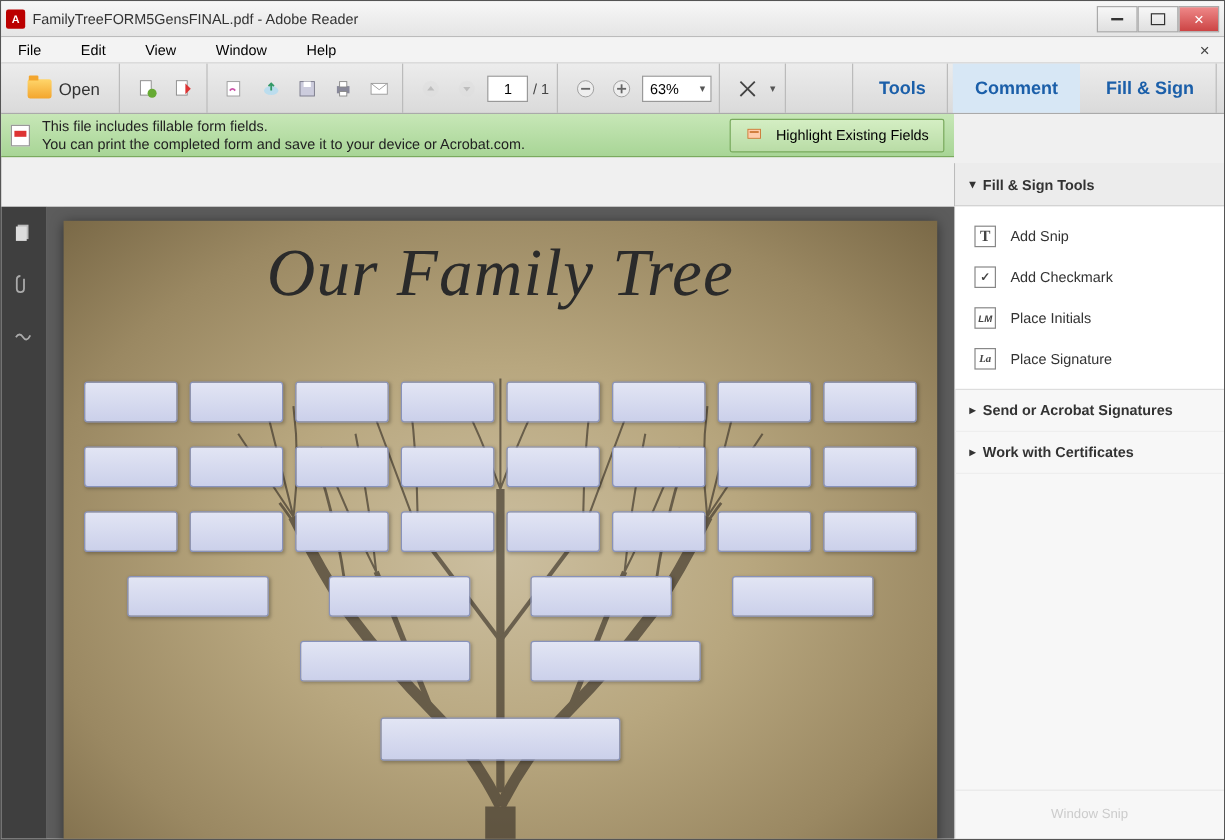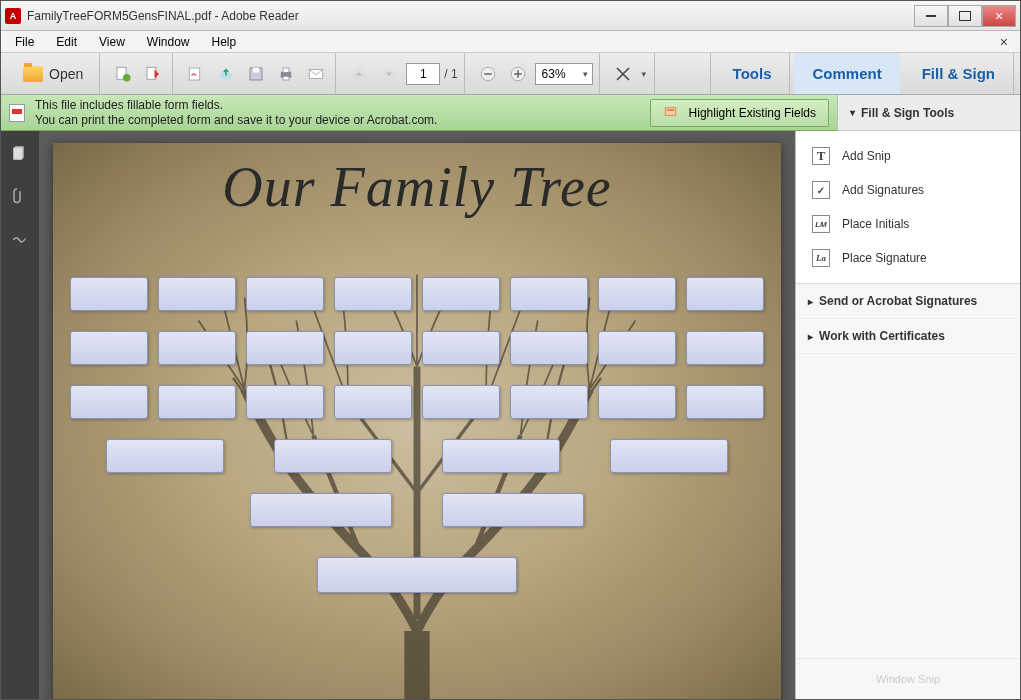--- a/index.html
+++ b/index.html
@@ -12,21 +12,21 @@
 .titlebar .icon { width: 16px; height: 16px; background: #b00; color: #fff; display: flex; align-items: center; justify-content: center; font-size: 9px; border-radius: 2px; margin-right: 6px; font-weight: bold; }
 .titlebar .title { font-size: 12px; color: #333; flex: 1; }
 .winbtns { display: flex; gap: 0; }
 .winbtn { width: 34px; height: 22px; background: linear-gradient(#f7f7f7,#e0e0e0); border: 1px solid #aaa; display: flex; align-items: center; justify-content: center; font-size: 10px; color: #333; cursor: pointer; }
 .winbtn.close { background: linear-gradient(#e88,#c44); color: #fff; }
 .winbtn.min::before { content: ''; width: 10px; height: 2px; background: #333; display: block; }
 .winbtn.max::before { content: ''; width: 10px; height: 8px; border: 1px solid #333; display: block; }
 .winbtn.close::before { content: '×'; font-size: 14px; }
 
 
-.menubar { height: 22px; display: flex; align-items: center; padding: 0 6px; background: #f3f3f3; border-bottom: 1px solid #ccc; font-size: 12px; gap: 6px; }
+.menubar { height: 22px; display: flex; align-items: center; padding: 0 6px; background: #f3f3f3; border-bottom: 1px solid #ccc; font-size: 12px; gap: 17px; }
 .menubar .mitem { padding: 2px 8px; cursor: pointer; }
 .menubar .closex { margin-left: auto; font-size: 14px; padding: 0 6px; cursor: pointer; color: #444; }
 
 
 .toolbar { height: 42px; background: linear-gradient(#ececec,#dadada); border-bottom: 1px solid #aaa; display: flex; align-items: center; padding: 0 6px; gap: 4px; }
 .tb-group { display: flex; align-items: center; gap: 4px; padding: 0 6px; border-right: 1px solid #bbb; height: 100%; }
 .tb-btn { width: 26px; height: 26px; display: flex; align-items: center; justify-content: center; cursor: pointer; border-radius: 2px; }
 .open-btn { width: auto; padding: 0 10px; gap: 6px; font-size: 14px; color: #333; }
 .open-btn .folder { width: 20px; height: 16px; background: linear-gradient(#ffd66b,#f3a62e); border-radius: 2px; position: relative; }
 .open-btn .folder::before { content:''; position:absolute; top:-3px; left:1px; width:8px; height:4px; background:#f3a62e; border-radius:1px 1px 0 0; }
@@ -69,21 +69,21 @@
 .rp-header::before { content: '▾'; font-size: 10px; }
 .rp-tools { background: #fff; padding: 8px 0; border-bottom: 1px solid #ddd; }
 .tool { display: flex; align-items: center; gap: 12px; padding: 8px 16px; font-size: 12px; color: #333; cursor: pointer; }
 .tool .tico { width: 18px; height: 18px; display: flex; align-items: center; justify-content: center; border: 1px solid #888; font-size: 10px; font-weight: bold; color: #444; }
 .rp-exp { display: flex; align-items: center; gap: 6px; padding: 10px 12px; font-size: 12px; font-weight: 600; color: #333; border-bottom: 1px solid #eee; cursor: pointer; }
 .rp-exp::before { content: '▸'; font-size: 10px; }
 .rp-spacer { flex: 1; }
 .snip { text-align: center; font-size: 11px; color: #ccc; padding: 14px; border-top: 1px solid #e8e8e8; }
 
 .formbar-wrap { display: flex; }
-.formbar-wrap .rp-header-outer { width: 183px; border-left: 1px solid #bbb; }
+.formbar-wrap .rp-header-outer { width: 225px; border-left: 1px solid #bbb; margin-top: 41px; }
 </style>
 </head>
 <body>
 
 <div class="window">
 
   <div class="titlebar">
     <div class="icon">A</div>
     <div class="title">FamilyTreeFORM5GensFINAL.pdf - Adobe Reader</div>
     <div class="winbtns">
@@ -317,21 +317,21 @@
     </div>
 
     <div class="rightpanel">
       <div class="rp-tools">
         <div class="tool">
           <div class="tico" style="font-family:serif;font-size:13px">T</div>
           <span>Add Snip</span>
         </div>
         <div class="tool">
           <div class="tico">✓</div>
-          <span>Add Signatures</span>
+          <span>Add Checkmark</span>
         </div>
         <div class="tool">
           <div class="tico" style="font-style:italic;font-size:8px">LM</div>
           <span>Place Initials</span>
         </div>
         <div class="tool">
           <div class="tico" style="font-style:italic;font-family:cursive;font-size:9px">La</div>
           <span>Place Signature</span>
         </div>
       </div>

